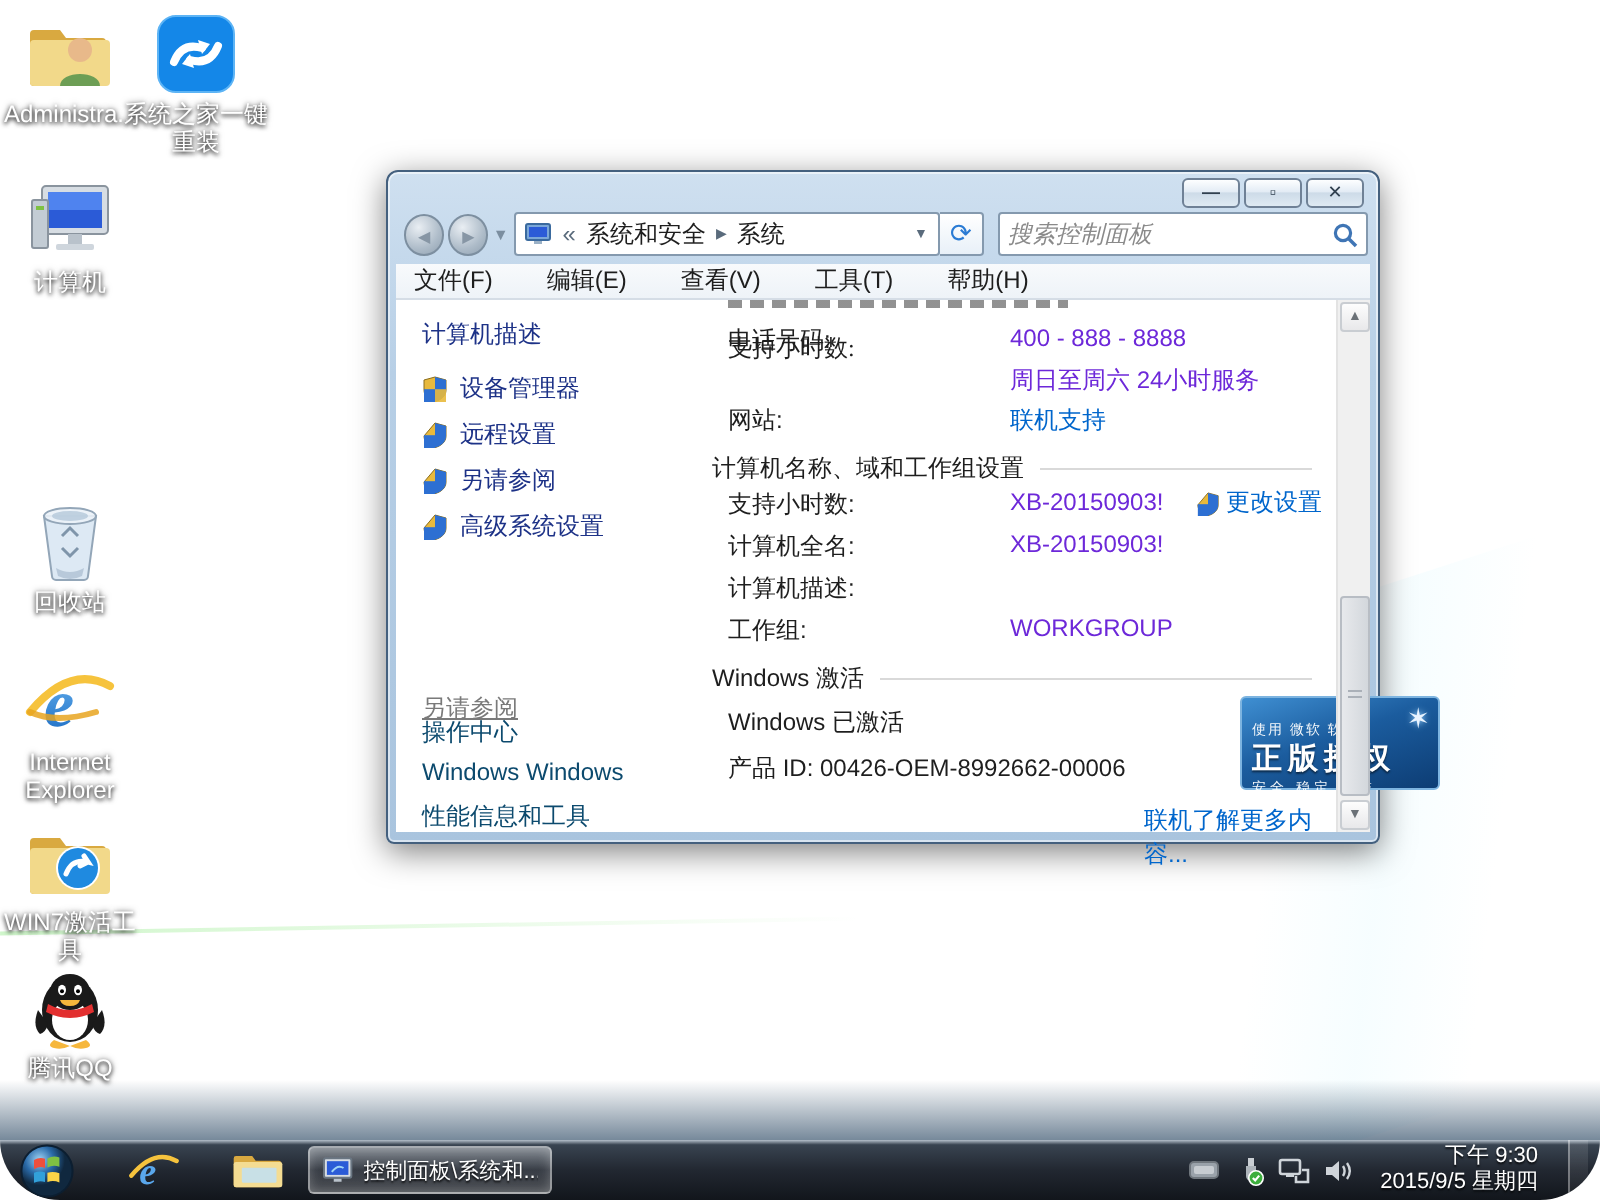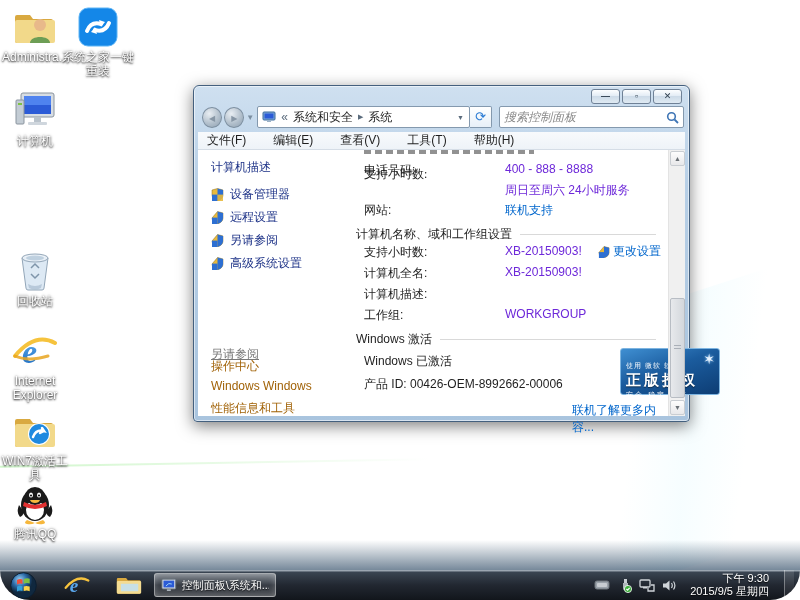--- a/index.html
+++ b/index.html
@@ -59,21 +59,21 @@
   .menubar { position:absolute; left:4px; right:4px; top:46px; height:18px;
     background:linear-gradient(180deg,#f8fafc,#eef3f8); border-bottom:1px solid #d5dde6;
     display:flex; align-items:center; gap:27px; padding-left:9px; font-size:12px; color:#1e1e1e; }
   .clientarea { position:absolute; left:4px; right:4px; top:64px; bottom:5px; background:#fff; display:flex; }
 
   
   .sidebar { width:152px; position:relative; font-size:12px; }
   .sb-home { position:absolute; left:13px; top:9px; color:#1d3287; }
   .sb-task { position:absolute; left:13px; display:flex; align-items:center; gap:6px; color:#1d3287; }
   .sb-seealso { position:absolute; left:13px; top:196px; color:#7a7a7a;text-decoration:underline; }
-  .sb-link { position:absolute; left:13px; color:#a16207; }
+  .sb-link { position:absolute; left:13px; color:#0c4a6e; }
 
   
   .main { flex:1; position:relative; font-size:12px; color:#1e1e1e; }
   .clippedrow { position:absolute; left:14px; top:0; width:170px; height:4px; overflow:hidden; opacity:.75;
     background:repeating-linear-gradient(90deg,#6d6d6d 0 7px, transparent 7px 11px); }
   .row-label { position:absolute; left:14px; white-space:nowrap; }
   .row-value { position:absolute; left:155px; white-space:nowrap; color:#6d28d9; }
   .link { color:#0066cc; }
   .sect-title { position:absolute; left:6px; display:flex; align-items:center; width:300px; white-space:nowrap; }
   .sect-title .rule { flex:1; height:1px; background:#d9d9d9; margin-left:8px; }

